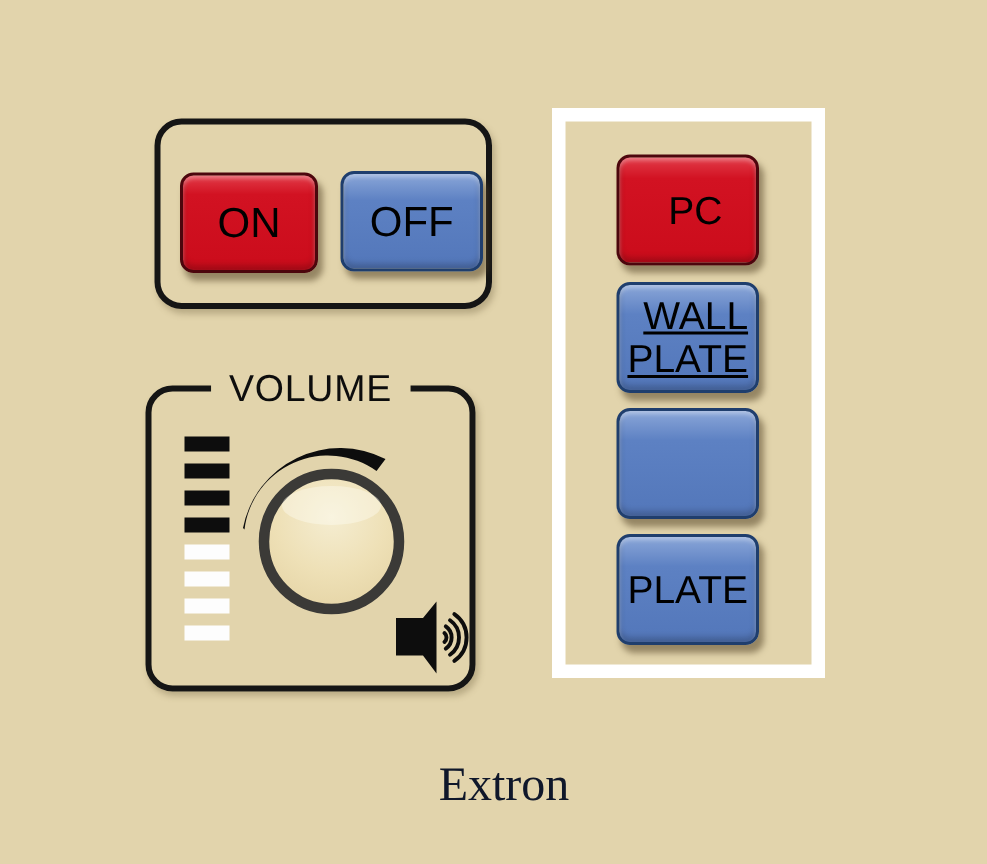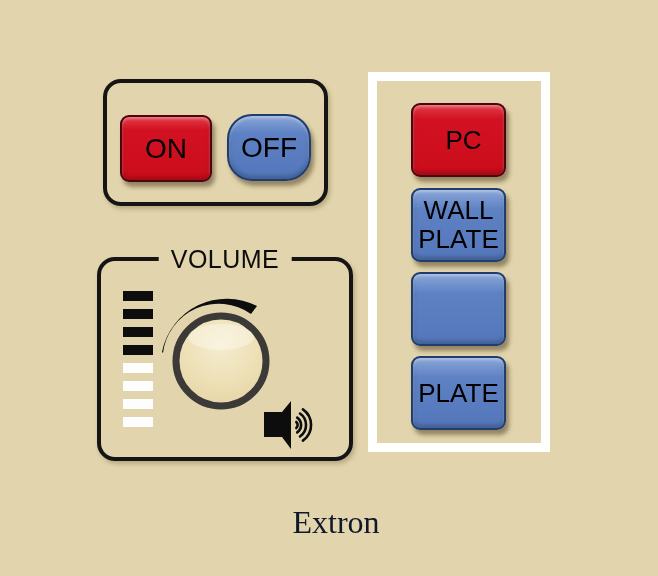--- a/index.html
+++ b/index.html
@@ -14,43 +14,43 @@
     position:absolute;box-sizing:border-box;
     border:4px solid #151515;border-radius:18px;
     box-shadow:2px 3px 4px rgba(110,95,60,.35);
   }
   .groupbox .grouplabel{
     position:absolute;top:-15px;left:50%;transform:translateX(-50%);
     background:#e2d4ac;padding:0 12px;white-space:nowrap;
     font-size:25px;color:#0d0d0d;letter-spacing:.5px;line-height:26px;
   }
   #display-group{left:103px;top:79px;width:225px;height:127px;}
-  #volume-group{left:97px;top:257px;width:256px;height:204px;}
+  #volume-group{left:97px;top:257px;width:220px;height:204px;}
   
   .btn{
     position:absolute;box-sizing:border-box;border-radius:9px;
-    display:flex;align-items:center;justify-content:center;text-align:center;
+    display:flex;align-items:center;justify-content:center;text-align:right;
     color:#000;cursor:pointer;
     box-shadow:3px 5px 4px rgba(85,70,40,.55),
                inset 0 2px 3px rgba(255,255,255,.35),
                inset 0 -3px 4px rgba(0,0,0,.22);
   }
   .btn.red{
     background:linear-gradient(180deg,#e23c49 0%,#d21222 20%,#cb0c1b 100%);
     border:2px solid #4c060d;
   }
   .btn.blue{
     background:linear-gradient(180deg,#8aa6d8 0%,#5d81c3 28%,#5377ba 100%);
     border:2px solid #1f3e6d;
   }
   #on-button {left:13px;top:32px;width:92px;height:67px;font-size:28px;}
-  #off-button{left:120px;top:31px;width:84px;height:67px;font-size:28px;border-radius:25px;}
+  #off-button{left:120px;top:31px;width:95px;height:67px;font-size:28px;}
   .source-btn{left:411px;width:95px;height:74px;font-size:26px;line-height:29px;}
   #pc-button{top:103px;padding-left:10px;}
-  #wallplate-button{top:188px;padding:0 8px;}
+  #wallplate-button{top:188px;padding:0 8px;text-decoration:underline;}
   #blank-button{top:272px;}
   #mute-button{top:356px;}
   
   .vbar{position:absolute;left:22px;width:30px;height:10px;}
   .vbar.on {background:#0d0d0d;}
   .vbar.off{background:#fdfdfd;}
   
   #source-frame{
     position:absolute;left:368px;top:72px;width:182px;height:380px;
     box-sizing:border-box;border:9px solid #ffffff;

